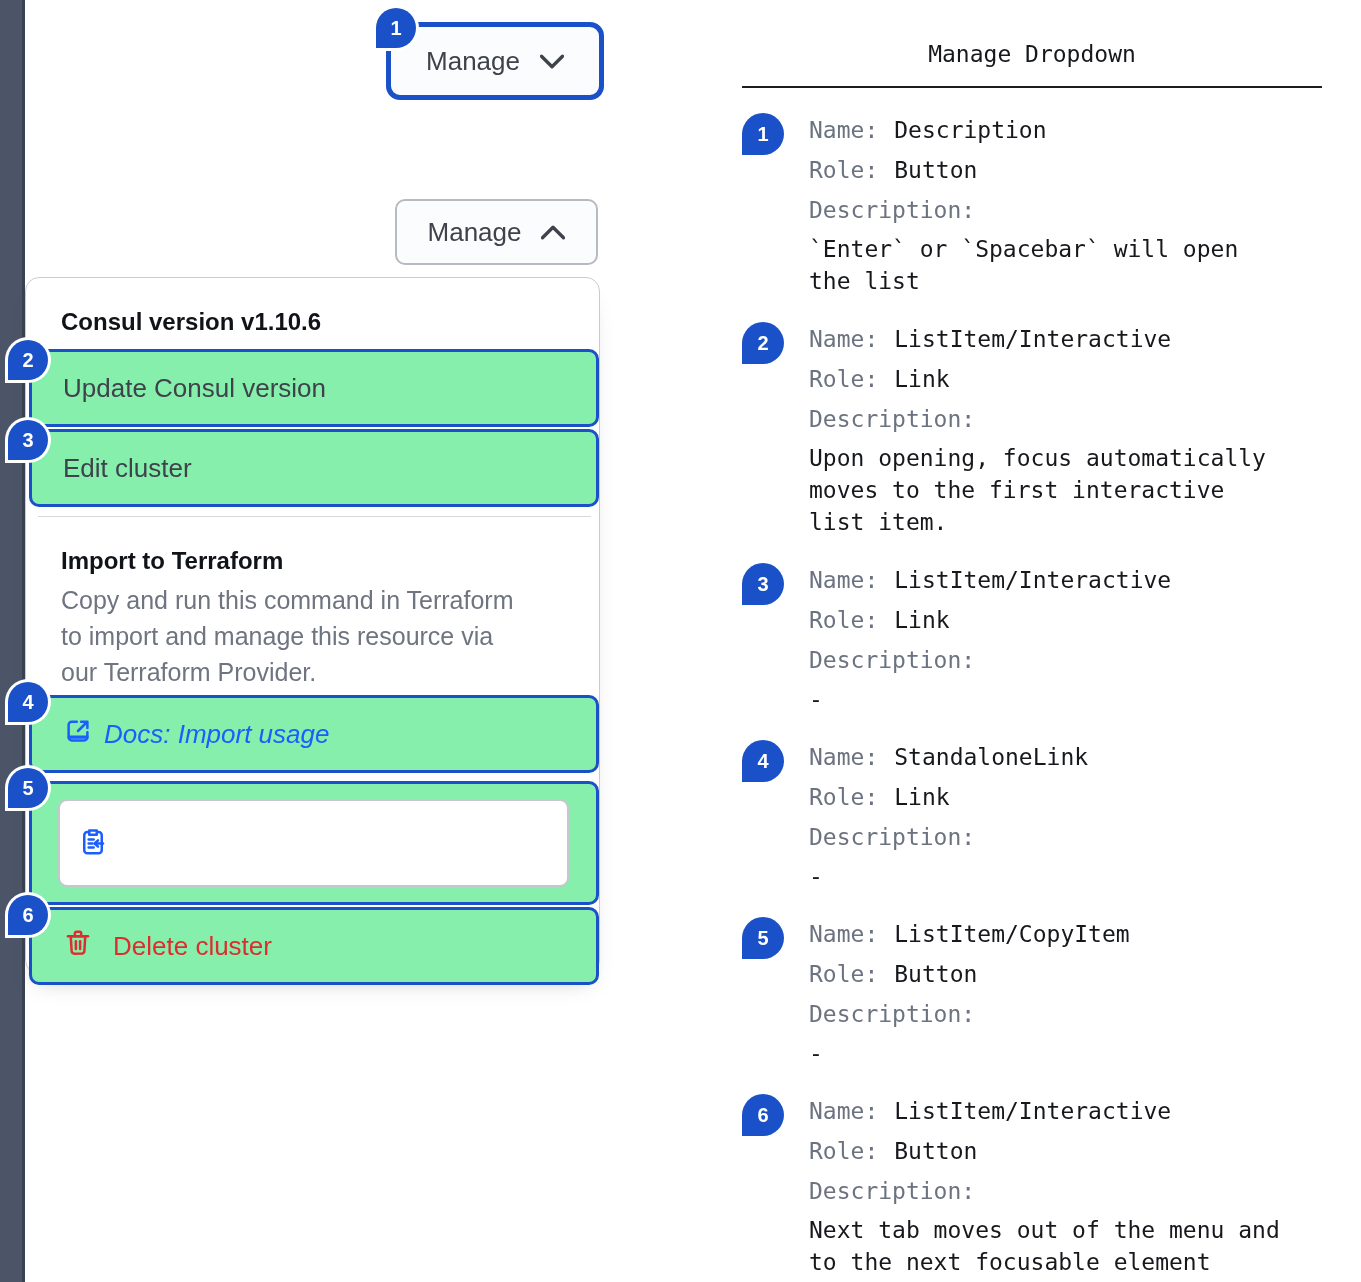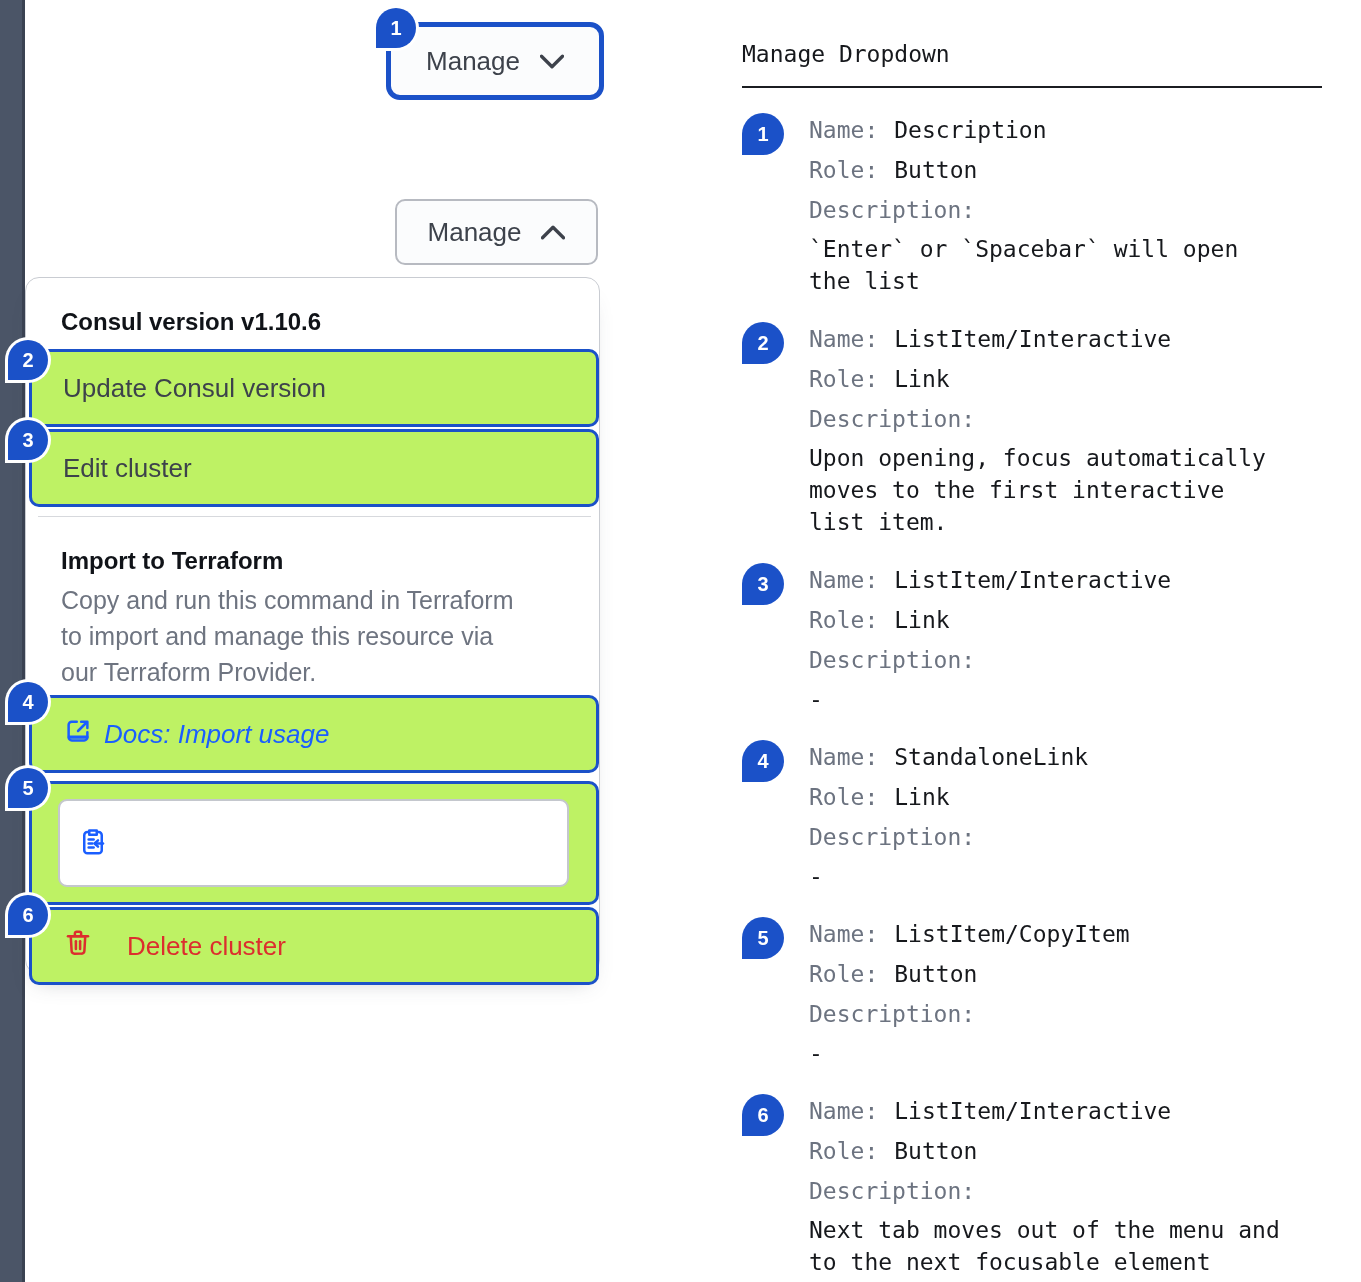--- a/index.html
+++ b/index.html
@@ -55,21 +55,21 @@
     z-index:10;
   }
   .panel .sect-header {
     margin:30px 35px 0 35px; font-size:24px; font-weight:700;
     color:#101318; line-height:27px;
   }
   .outline-item {
     margin-left:3px; width:570px; height:78px;
     border:3px solid #1b51c8; border-radius:10px;
     display:flex; align-items:center; padding-left:31px;
-    font-size:26px; color:#3d424b; background:#bef264; cursor:pointer;text-align:right;
+    font-size:26px; color:#3d424b; background:#86efac; cursor:pointer;text-align:right;
   }
   .oi-2 { margin-top:14px; }
   .oi-3 { margin-top:2px; }
   .divider { margin:9px 8px 0 12px; border-top:1px solid #d7d9dd; }
   .import-header { margin-top:26px; }
   .import-desc {
     margin:8px 35px 0 35px; font-size:25px; color:#6e7480;
     line-height:36px; white-space:pre-line;
   }
   .oi-4 { margin-top:5px; gap:11px; color:#1a5eff;font-style:italic; }
@@ -85,29 +85,29 @@
     padding:0 18px 0 18px;
   }
   .code-text {
     font-family:"DejaVu Sans Mono", monospace;
     font-size:25px; color:#3a3e45; white-space:nowrap;
   }
   .copy-btn {
     background:none; border:none; color:#1a5eff; cursor:pointer;
     display:flex; align-items:center; padding:0;
   }
-  .oi-6 { margin-top:2px; gap:34px; color:#dc2e2e; }
+  .oi-6 { margin-top:2px; gap:20px; color:#dc2e2e; }
   .oi-6 .danger-label { color:#dc2e2e; font-weight:500; }
 
   
   .spec {
     position:absolute; left:742px; top:38px; width:580px;
     font-family:"DejaVu Sans Mono", monospace; color:#16181c;
   }
-  .spec-title { font-size:23px; line-height:32px; margin-bottom:16px; }
+  .spec-title { font-size:23px; line-height:32px; margin-bottom:16px;text-align:center; }
   .spec-rule { border:none; border-top:2px solid #1b1d21; margin-bottom:22px; }
   .entry { display:flex; gap:25px; margin-bottom:22px; }
   .entry .e-badge {
     flex:0 0 42px; width:42px; height:42px; margin-top:3px;
     background:#1b51c8; border-radius:50% 50% 50% 0;
     color:#fff; font-weight:700; font-size:20px;
     display:flex; align-items:center; justify-content:center;
     font-family:"Liberation Sans", sans-serif;
   }
   .entry .lines { font-size:23px; }

